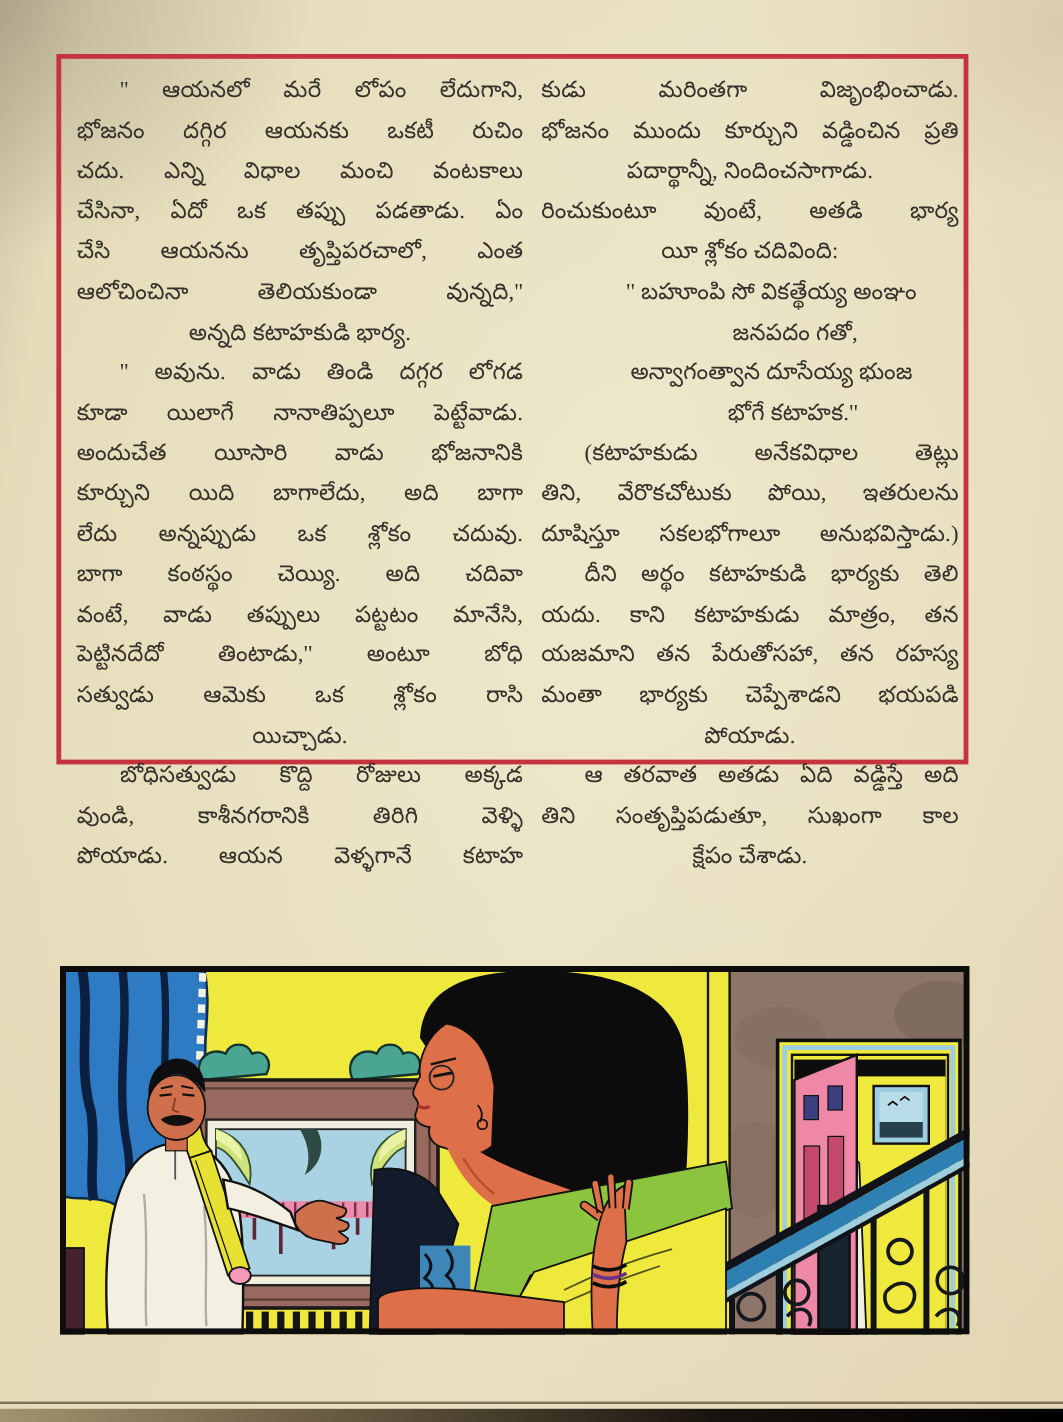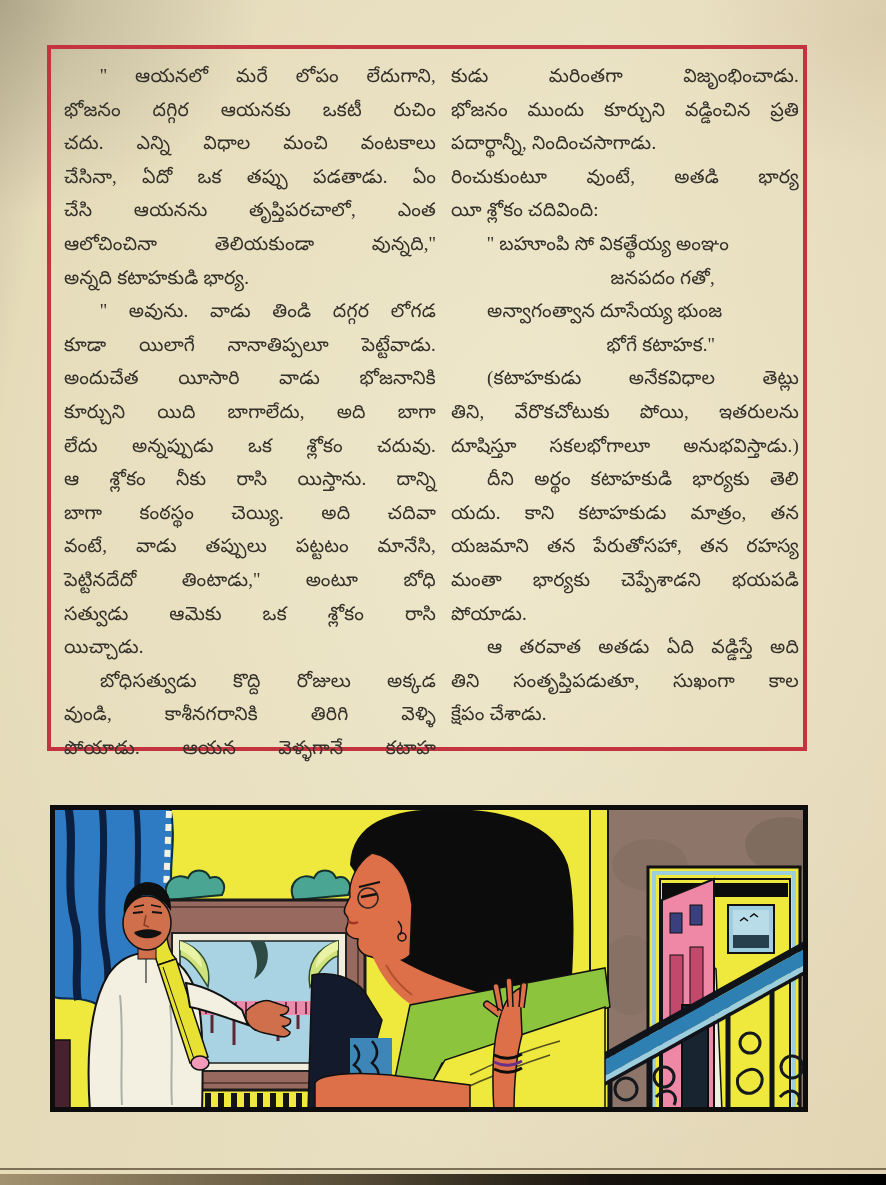--- a/index.html
+++ b/index.html
@@ -6,30 +6,30 @@
   body{
     width:886px;height:1185px;position:relative;overflow:hidden;
     font-family:"Liberation Serif","DejaVu Serif",serif;
     background:
       radial-gradient(42% 26% at 0% 0%, rgba(104,99,84,.32), rgba(0,0,0,0) 70%),
       radial-gradient(30% 18% at 100% 2%, rgba(168,146,112,.20), rgba(0,0,0,0) 70%),
       radial-gradient(120% 90% at 62% 42%, rgba(255,252,233,.30), rgba(0,0,0,0) 65%),
       linear-gradient(100deg,#cfc3a2 0%, #e4dab7 7%, #e8dfc0 55%, #e2d5b3 100%);
   }
   .textbox{
-    position:absolute;left:47px;top:45px;width:760px;height:706px;
+    position:absolute;left:47px;top:45px;width:760px;height:592px;
     border:4px solid #c5333f;box-sizing:border-box;
   }
   .col{position:absolute;top:10px;font-size:19px;line-height:33.6px;color:#34302a;
        letter-spacing:.2px;}
   .col-left{left:13px;width:372px;}
   .col-right{left:400px;width:348px;}
   .tline{height:33.6px;box-sizing:border-box;}
   .just{text-align:justify;text-align-last:justify;}
-  .left{text-align:left;}
+  .left{text-align:center;}
   .right{text-align:right;padding-right:84px;}
   .ind{padding-left:36px;}
   .illus{position:absolute;left:50px;top:805px;width:758px;height:307px;}
   .crease{position:absolute;left:0;top:1168px;width:886px;height:2px;background:#6a5d45;opacity:.85;}
   .page-edge{position:absolute;left:0;top:1174px;width:886px;height:11px;
     background:linear-gradient(to right,#a3926f,#5a4f39 38%,#17120d 68%,#000);}
 </style>
 </head>
 <body>
 
@@ -40,21 +40,20 @@
       <div class="tline just">చదు. ఎన్ని విధాల మంచి వంటకాలు</div>
       <div class="tline just">చేసినా, ఏదో ఒక తప్పు పడతాడు. ఏం</div>
       <div class="tline just">చేసి ఆయనను తృప్తిపరచాలో, ఎంత</div>
       <div class="tline just">ఆలోచించినా తెలియకుండా వున్నది,''</div>
       <div class="tline left">అన్నది కటాహకుడి భార్య.</div>
       <div class="tline just ind">'' అవును. వాడు తిండి దగ్గర లోగడ</div>
       <div class="tline just">కూడా యిలాగే నానాతిప్పలూ పెట్టేవాడు.</div>
       <div class="tline just">అందుచేత యీసారి వాడు భోజనానికి</div>
       <div class="tline just">కూర్చుని యిది బాగాలేదు, అది బాగా</div>
       <div class="tline just">లేదు అన్నప్పుడు ఒక శ్లోకం చదువు.</div>
-      <div class="tline just">ఆ శ్లోకం నీకు రాసి యిస్తాను. దాన్ని</div>
       <div class="tline just">బాగా కంఠస్థం చెయ్యి. అది చదివా</div>
       <div class="tline just">వంటే, వాడు తప్పులు పట్టటం మానేసి,</div>
       <div class="tline just">పెట్టినదేదో తింటాడు,'' అంటూ బోధి</div>
       <div class="tline just">సత్వుడు ఆమెకు ఒక శ్లోకం రాసి</div>
       <div class="tline left">యిచ్చాడు.</div>
       <div class="tline just ind">బోధిసత్వుడు కొద్ది రోజులు అక్కడ</div>
       <div class="tline just">వుండి, కాశీనగరానికి తిరిగి వెళ్ళి</div>
       <div class="tline just">పోయాడు. ఆయన వెళ్ళగానే కటాహ</div>
     </div>
   <div class="col col-right">

